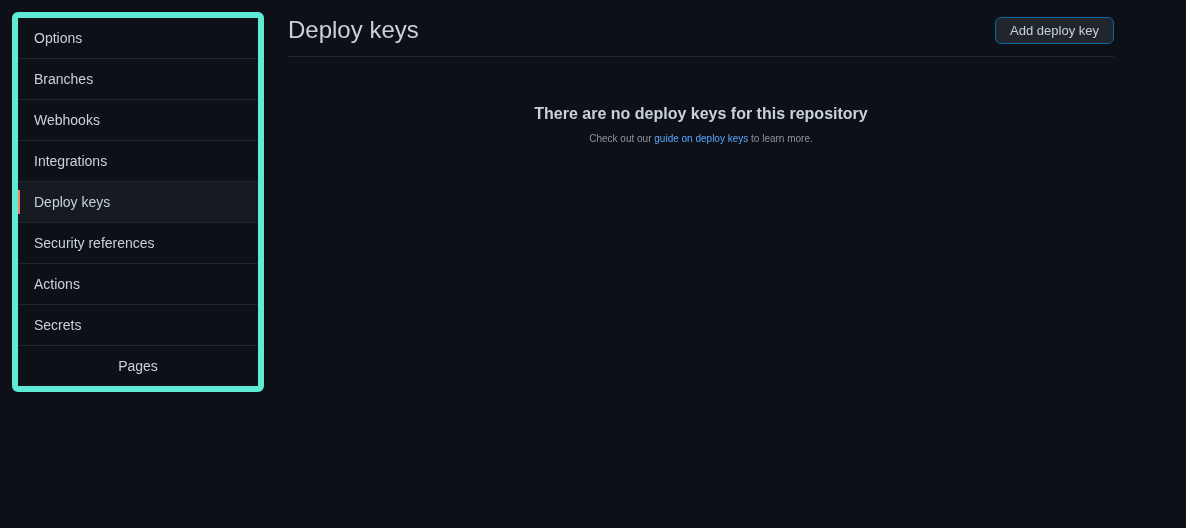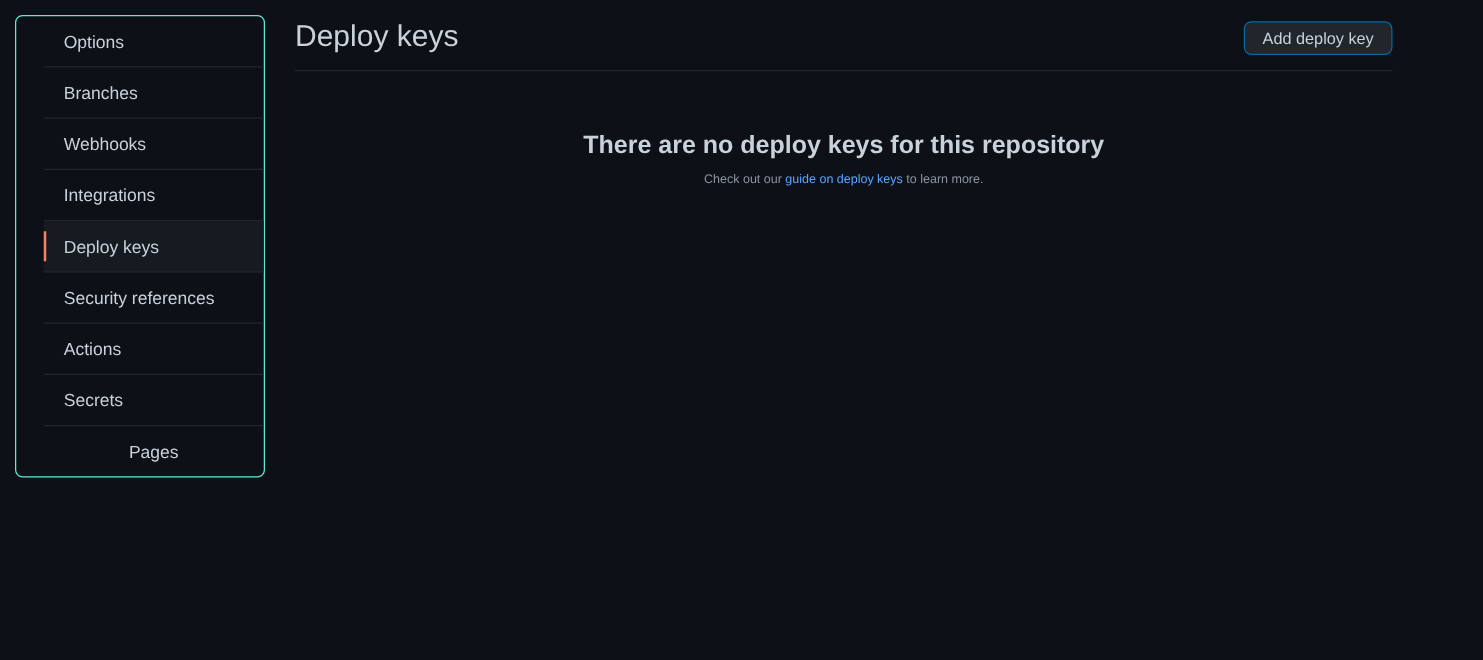--- a/index.html
+++ b/index.html
@@ -15,26 +15,25 @@
       width: 1186px;
       height: 528px;
       overflow: hidden;
     }
     .container {
       display: flex;
       padding: 12px;
       gap: 24px;
     }
     .sidebar {
-      width: 200px;
-      border: 1px solid #5eead4;
+      width: 252px;
+      border: 6px solid #5eead4;
       border-radius: 6px;
       overflow: hidden;
       flex-shrink: 0;
-      padding-left: 22px;
     }
     .sidebar-item {
       padding: 12px 16px;
       border-bottom: 1px solid #21262d;
       cursor: pointer;
       color: #c9d1d9;
       font-size: 14px;
       position: relative;
     }
     .sidebar-item:last-child {
@@ -79,21 +78,21 @@
       font-size: 13px;
       font-weight: 500;
       cursor: pointer;
       font-family: inherit;
     }
     .empty-state {
       text-align: center;
       padding-top: 48px;
     }
     .empty-heading {
-      font-size: 20px;
+      font-size: 16px;
       font-weight: 600;
       color: #c9d1d9;
       margin-bottom: 10px;
     }
     .empty-text {
       font-size: 10px;
       color: #8b949e;
     }
     .empty-link {
       color: #58a6ff;

